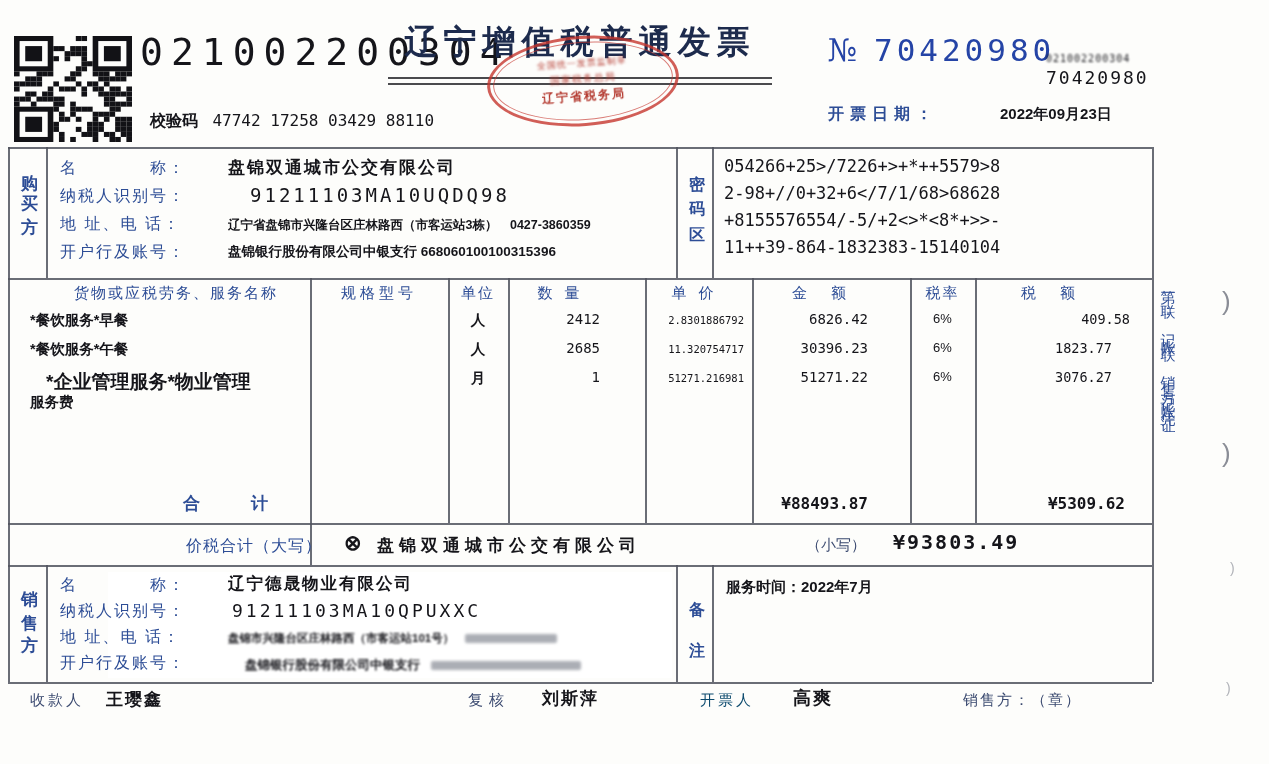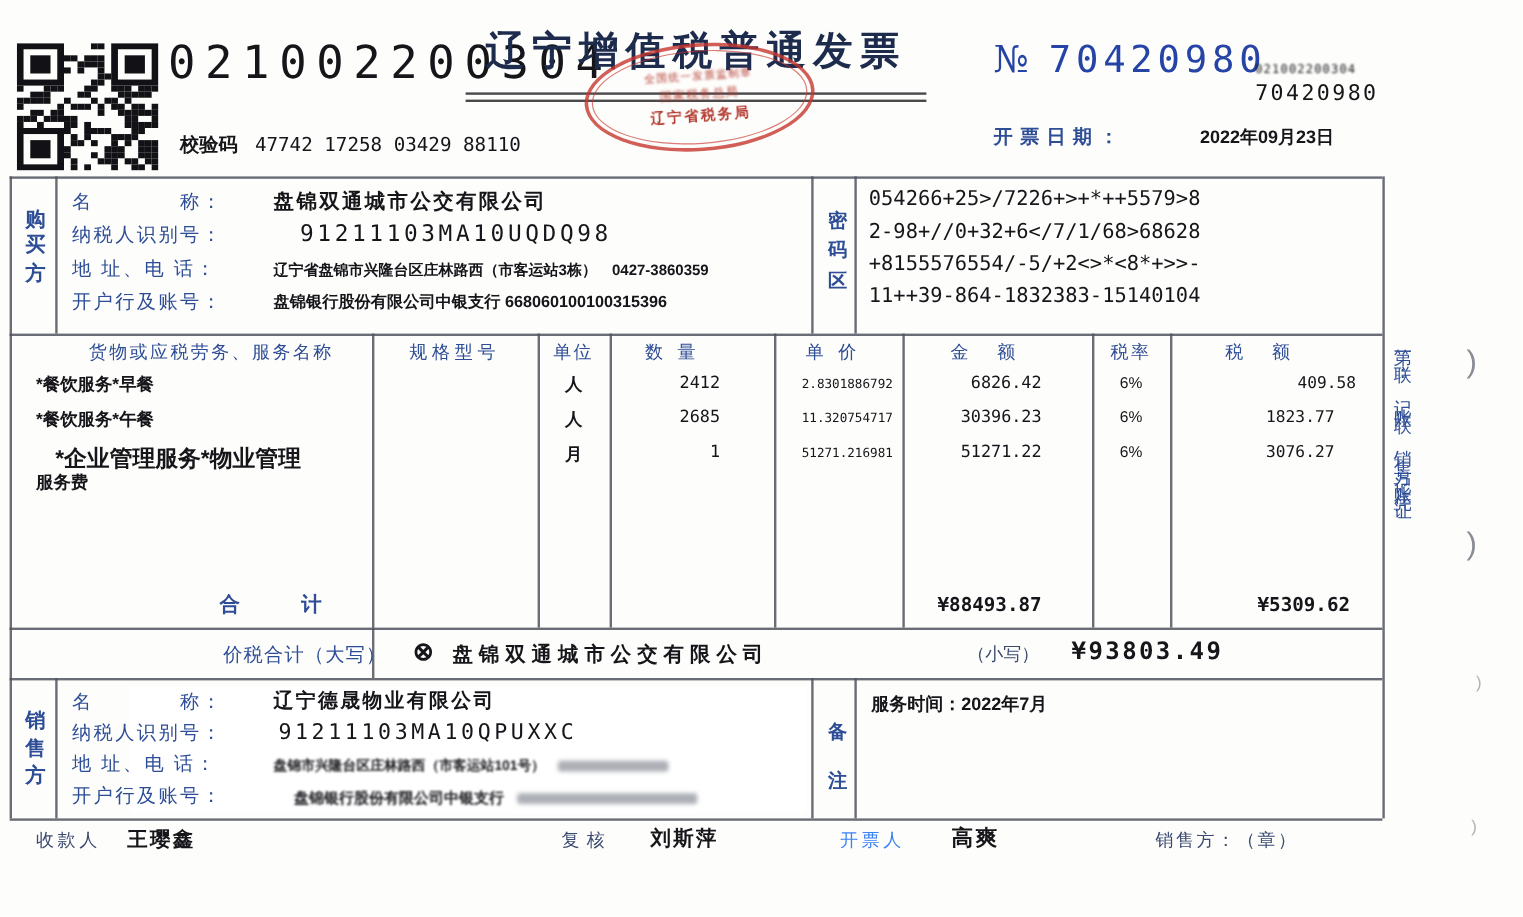--- a/index.html
+++ b/index.html
@@ -336,21 +336,21 @@
     <span class="smudge" style="width:150px;"></span>
   </div>
 
   <div class="abs vert blue bold" style="left:686px;top:588px;font-size:16px;letter-spacing:40px;">备注</div>
   <div class="abs bold ink" style="left:726px;top:578px;font-size:15px;">服务时间：2022年7月</div>
 
   <div class="abs" style="left:30px;top:691px;font-size:15px;color:#3b4a70;letter-spacing:3px;">收款人</div>
   <div class="abs bold ink" style="left:106px;top:688px;font-size:17px;letter-spacing:2px;">王璎鑫</div>
   <div class="abs blur1" style="left:468px;top:691px;font-size:15px;color:#3b4a70;letter-spacing:6px;">复核</div>
   <div class="abs bold ink blur1" style="left:542px;top:687px;font-size:17px;letter-spacing:2px;">刘斯萍</div>
-  <div class="abs blur1" style="left:700px;top:691px;font-size:15px;color:#3b82f6;letter-spacing:3px;">开票人</div>
+  <div class="abs blur1" style="left:700px;top:691px;font-size:15px;color:#0c4a6e;letter-spacing:3px;">开票人</div>
   <div class="abs bold ink" style="left:793px;top:686px;font-size:18px;letter-spacing:2px;">高爽</div>
   <div class="abs" style="left:963px;top:691px;font-size:15px;color:#3b4a70;letter-spacing:2px;">销售方：（章）</div>
 
   <div class="abs vert blue" style="left:1158px;top:278px;font-size:15px;letter-spacing:7px;">第一联：记账联　销售方记账凭证</div>
   <div class="abs" style="left:1222px;top:286px;font-size:26px;color:#8a8d96;">)</div>
   <div class="abs" style="left:1222px;top:438px;font-size:26px;color:#8a8d96;">)</div>
   <div class="abs" style="left:1230px;top:560px;font-size:14px;color:#b0b2b8;">)</div>
   <div class="abs" style="left:1226px;top:680px;font-size:14px;color:#b0b2b8;">)</div>
 
 </div>

